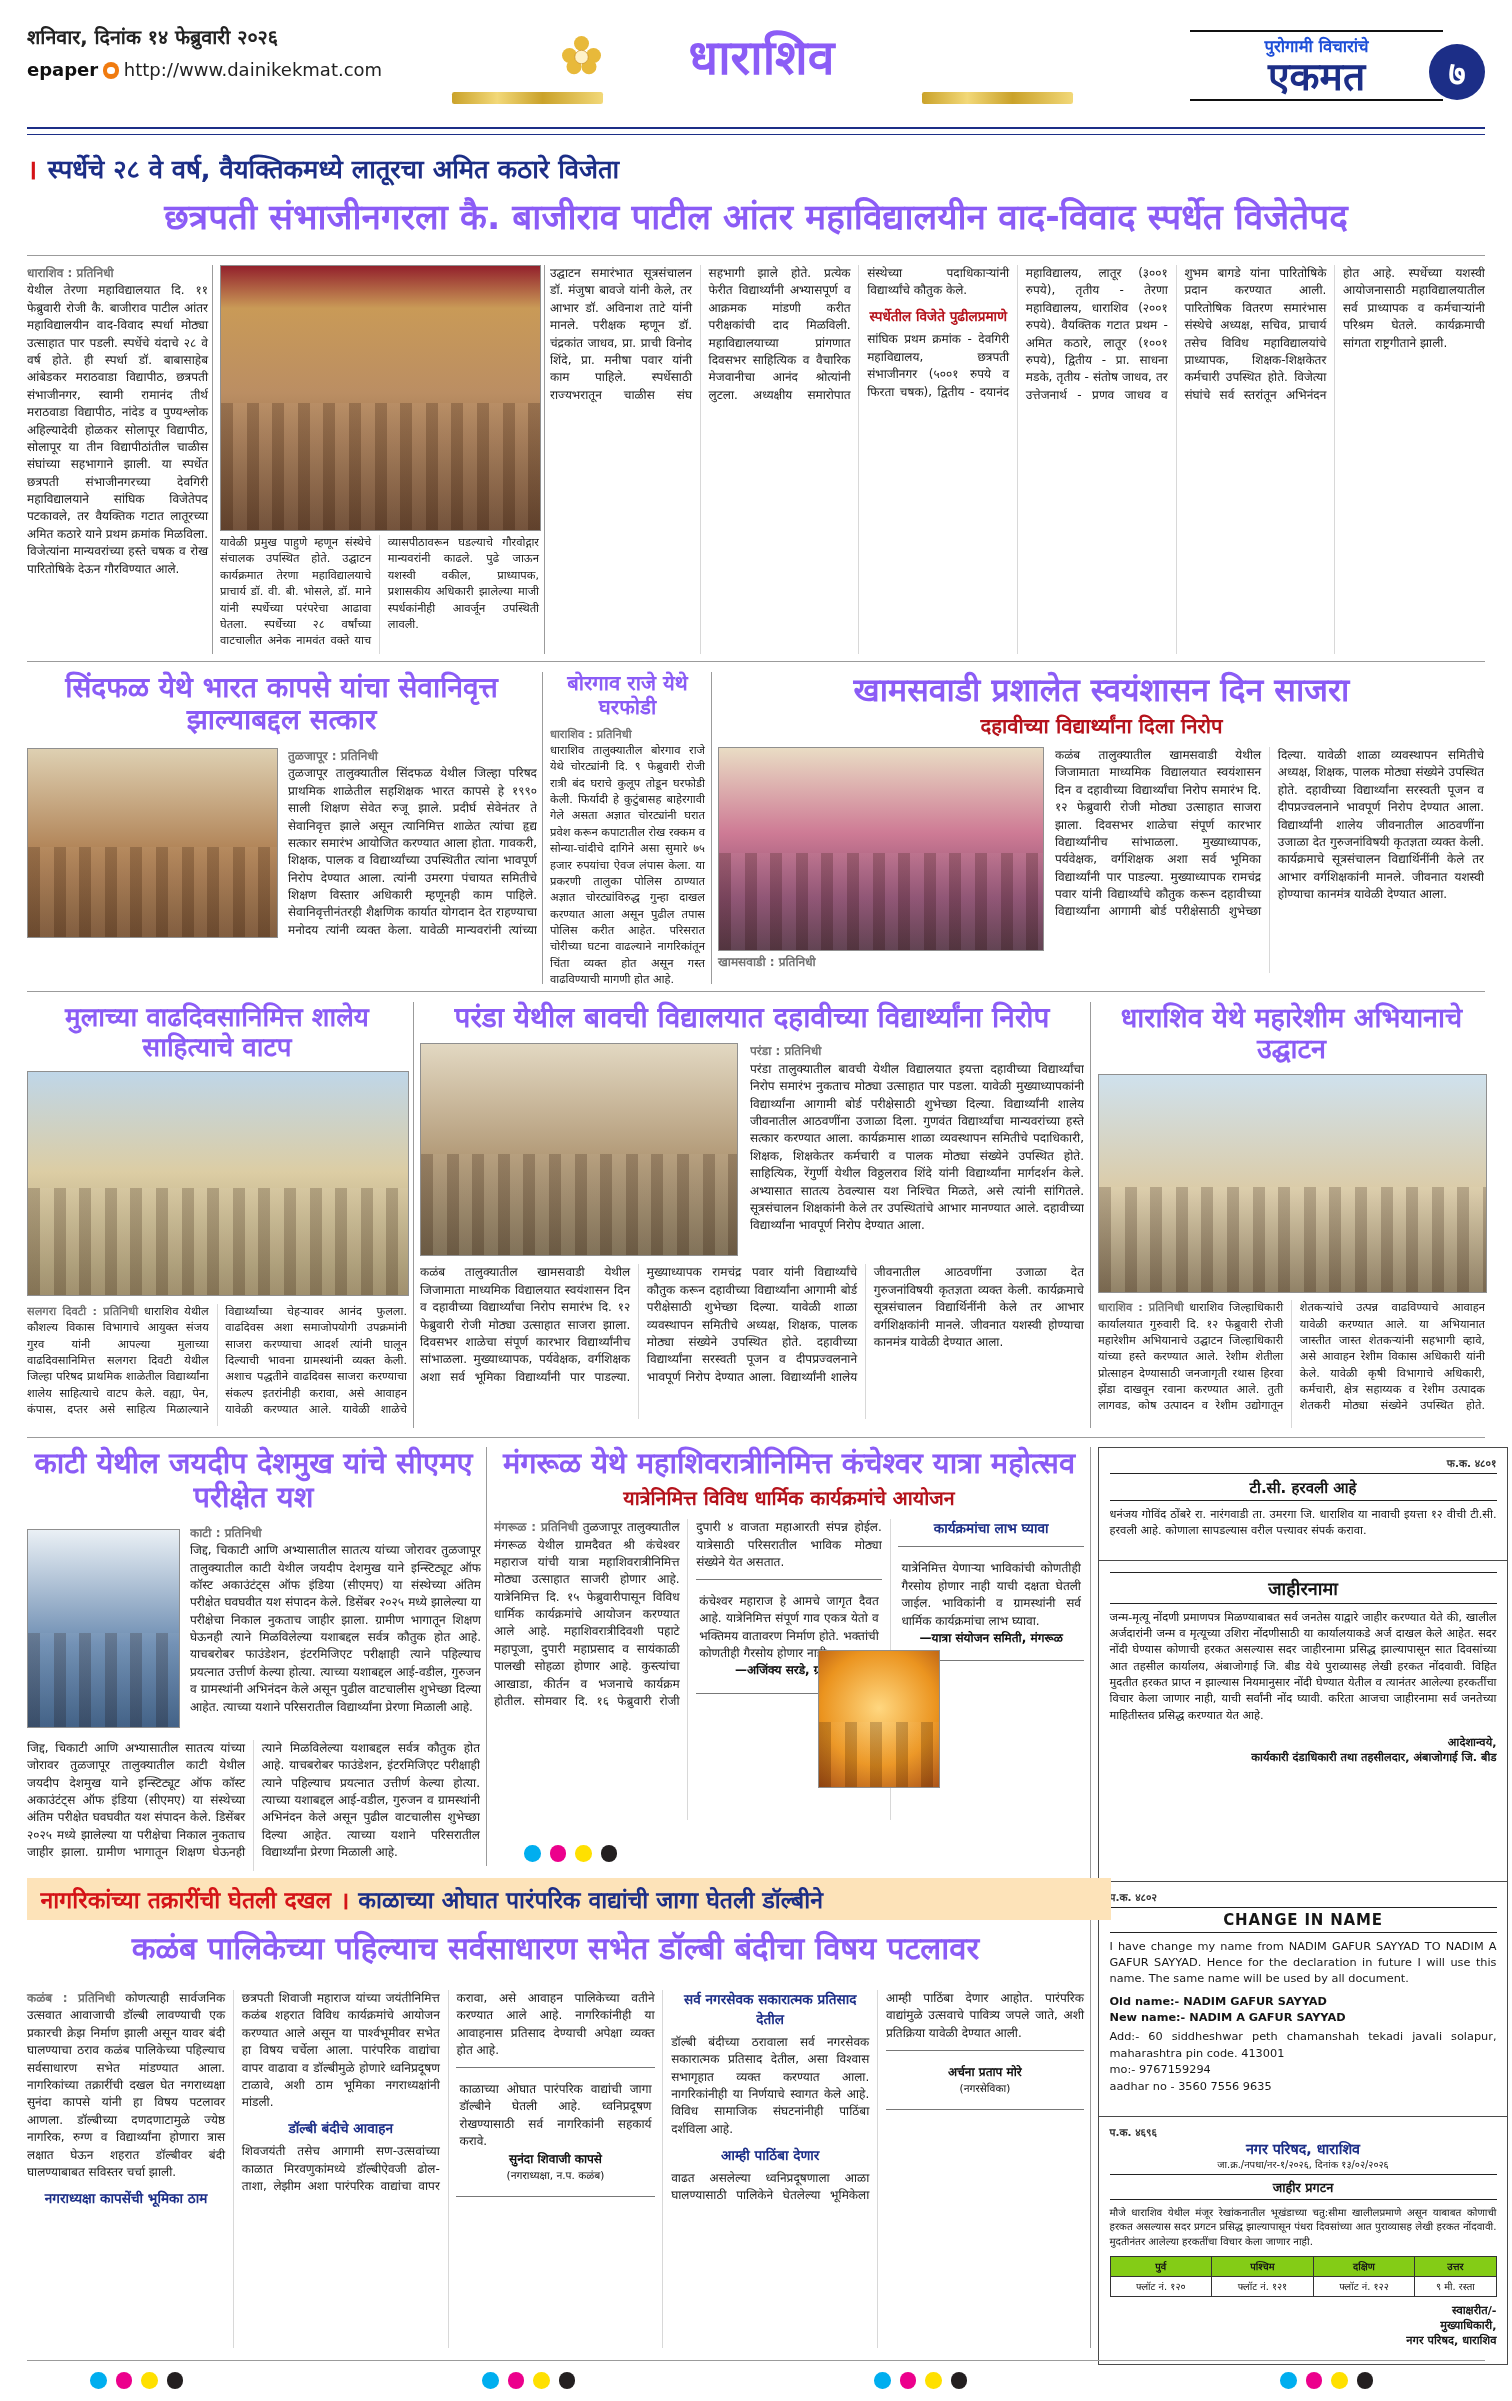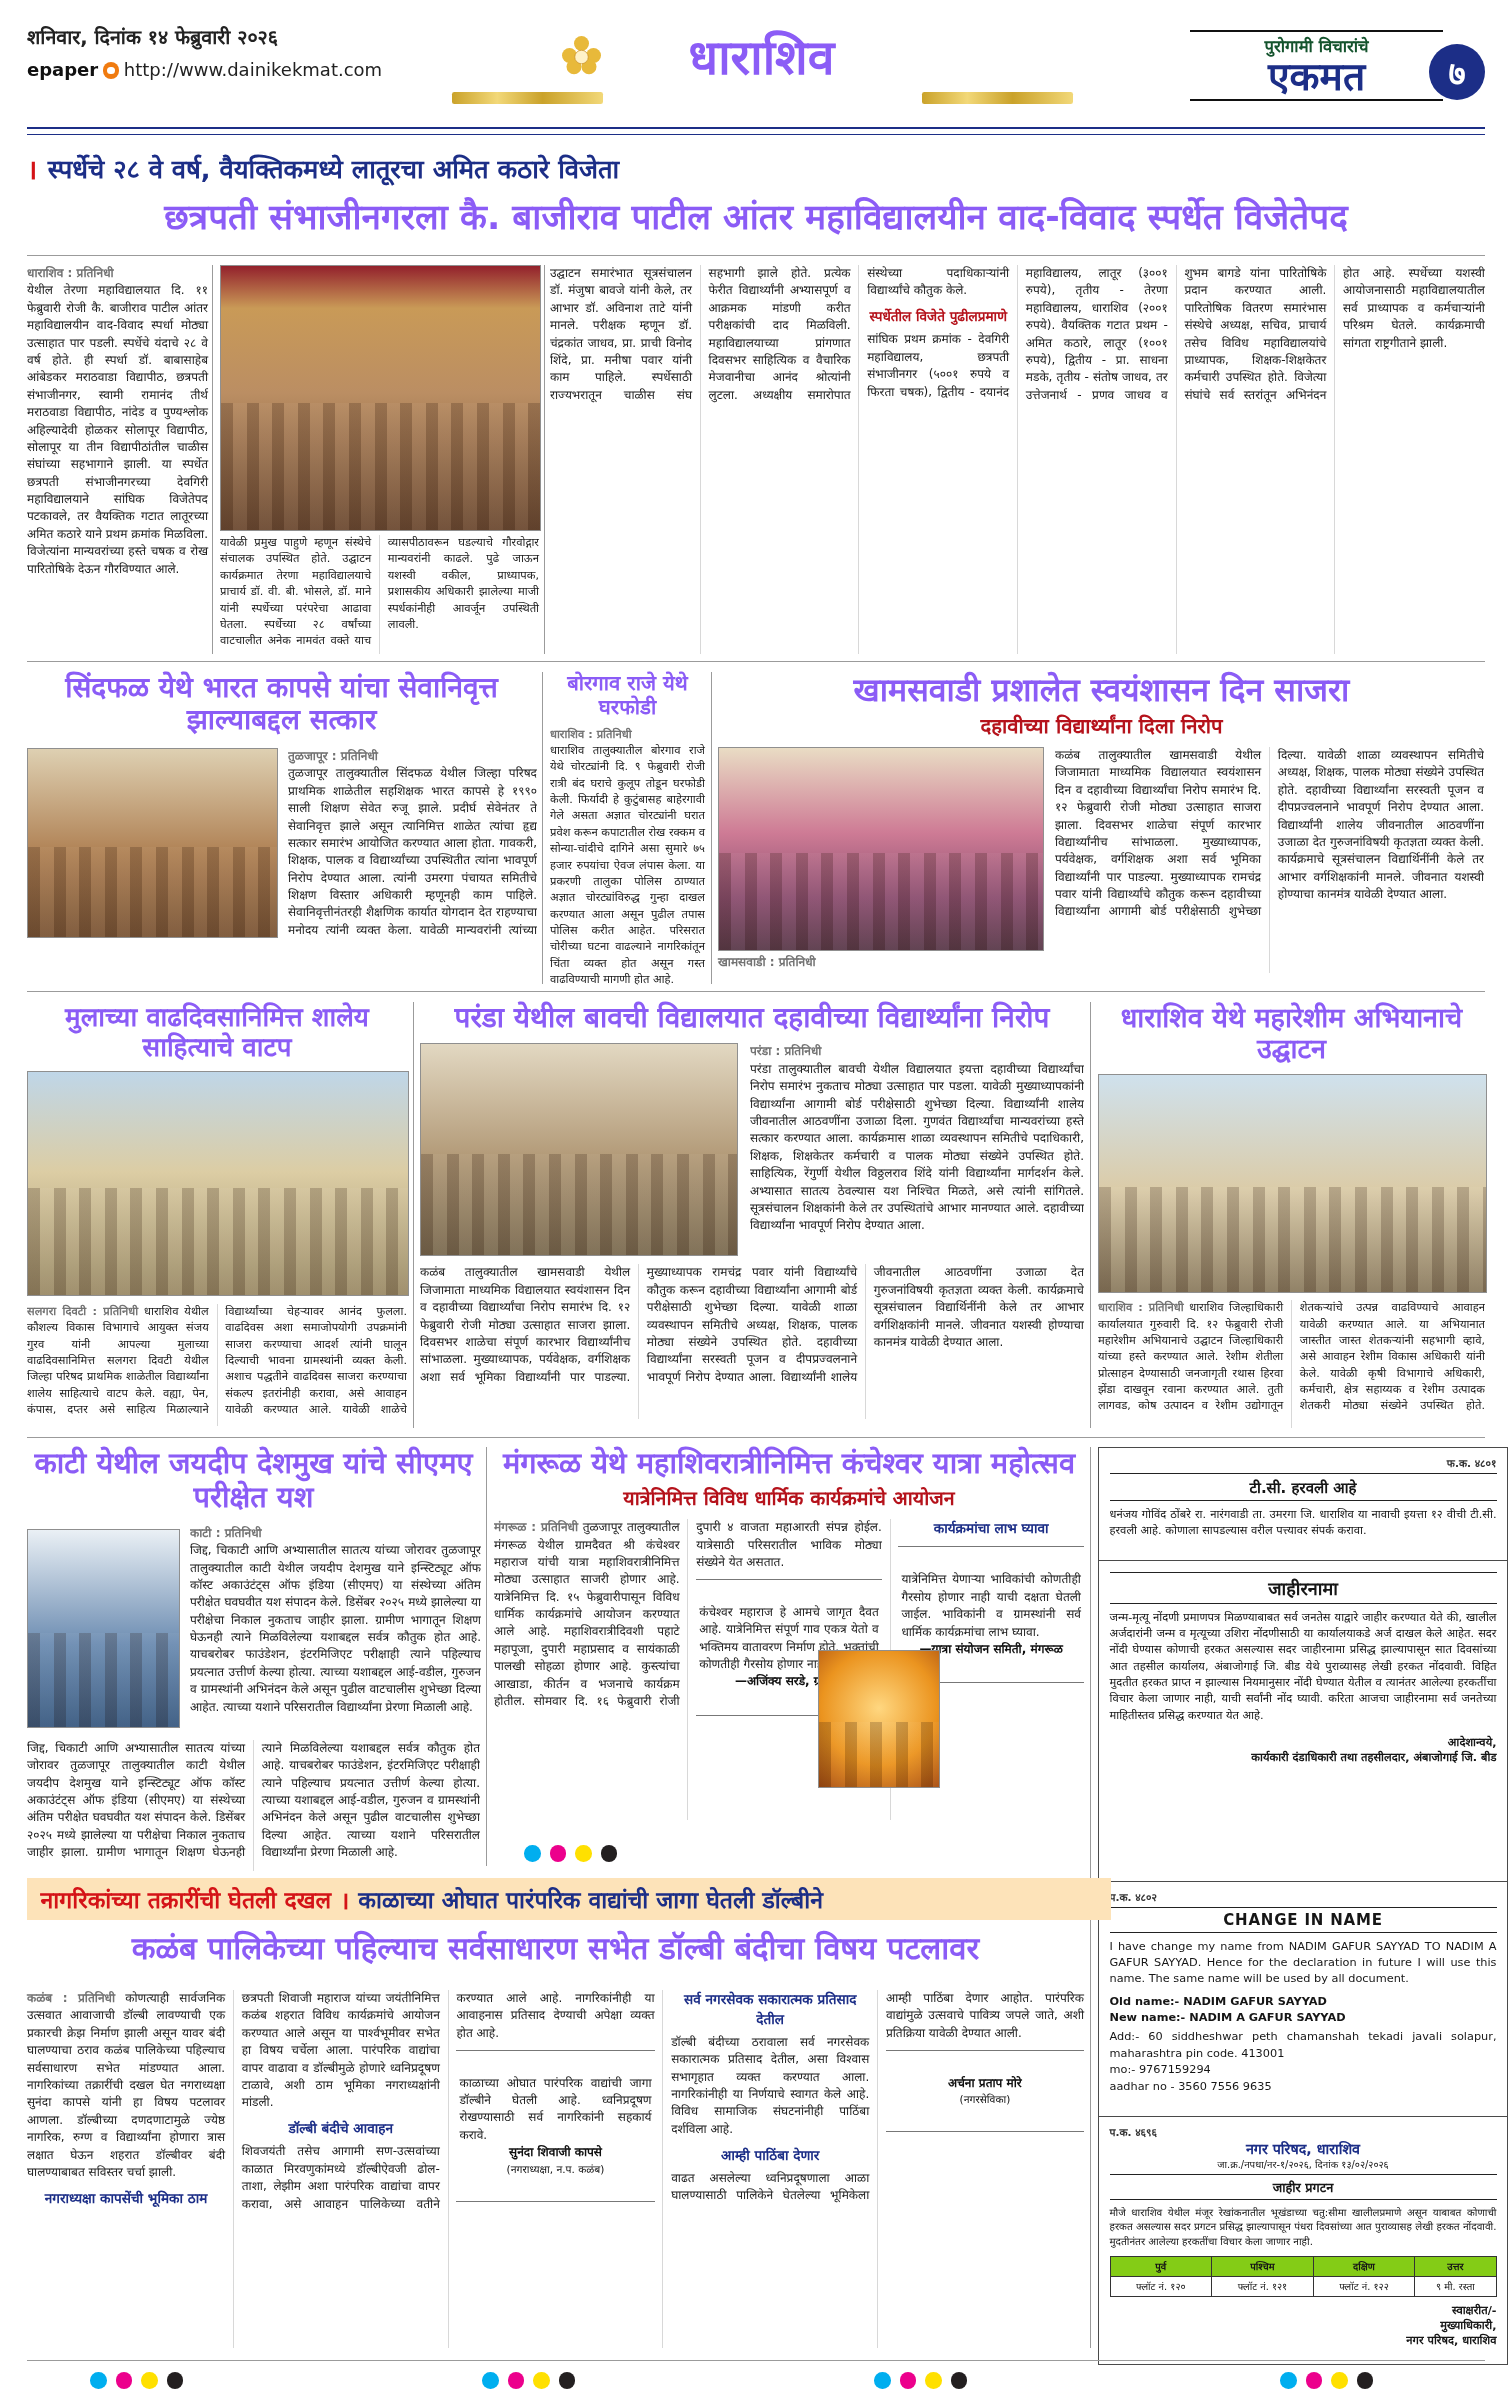--- a/index.html
+++ b/index.html
@@ -31,21 +31,21 @@
   .rule-v{border-left:0.8px solid #9b9b9b}
   .dbl-rule{border-top:2.3px solid #1c2e87;border-bottom:1.5px solid #1c2e87;height:5.3px}
   .gold{background:linear-gradient(90deg,#caa22a,#f2d878 30%,#caa22a 60%,#f2d878 100%);height:12px;border-radius:2.3px}
   .yellow-band{background:#ffdf00}
   .orange-band{background:#fde3b9}
   .notice{border:0.8px solid #4a4a4a;padding:7.5px 10.5px;background:#fff}
   .ntitle{text-align:center;font-weight:700;border-top:1.5px solid #222;border-bottom:1.5px solid #222;padding:3px 0;margin:3px 0 6px}
   .nno{font-size:10.5px;font-weight:700;color:#333}
   .nsmall{font-size:11.3px;line-height:1.45;text-align:justify}
   .sig{text-align:right;font-weight:700;font-size:11.3px;line-height:1.35}
-  .qbox{border-top:1.5px solid #777;border-bottom:1.5px solid #777;padding:24px 3px;margin:7.5px 0;break-inside:avoid}
+  .qbox{border-top:1.5px solid #777;border-bottom:1.5px solid #777;padding:13px 3px;margin:7.5px 0;break-inside:avoid}
   .qname{font-weight:700;text-align:center;color:#101010}
   .subh{font-weight:700;text-align:center;color:#1c2e87;margin:7.5px 0 4.5px;break-inside:avoid;font-size:13.6px}
   table.tnd{width:100%;border-collapse:collapse;font-size:9.8px;margin:6px 0}
   .tnd th,.tnd td{border:0.8px solid #333;padding:3px 1.5px;text-align:center;font-weight:400}
   .tnd th{font-weight:700;background:#84cc16}
   .dots{display:flex;gap:9px}
   .dot{width:16.6px;height:16.6px;border-radius:50%}
   .d-c{background:#00aeef}.d-m{background:#ec008c}.d-y{background:#ffe000}.d-k{background:#231f20}
   .circle-page{width:56px;height:56px;border-radius:50%;background:#1c2e87;color:#fff;display:flex;align-items:center;justify-content:center;font-size:33px;font-weight:700}
   .brandbox{border-top:2.3px solid #111;border-bottom:2.3px solid #111;text-align:center;padding:1.5px 13.6px}
@@ -68,21 +68,21 @@
       <circle cx="46" cy="30" r="10"></circle>
       <circle cx="20" cy="45" r="10"></circle>
       <circle cx="40" cy="45" r="10"></circle>
     </g>
   <circle cx="30" cy="32" r="9" fill="#fff2c8" stroke="#c9922a"></circle>
 </svg>
 <div class="a hl" style="left:611px;top:30px;width:301px;font-size:48px;text-align:center">धाराशिव</div>
 <div class="a gold" style="left:452px;top:92px;width:151px"></div>
 <div class="a gold" style="left:922px;top:92px;width:151px"></div>
 <div class="a brandbox" style="left:1190px;top:30px;width:226px">
-  <div style="font-size:16.6px;font-weight:700;color:#14532d">पुरोगामी विचारांचे</div>
+  <div style="font-size:16.6px;font-weight:700;color:#1d4ed8">पुरोगामी विचारांचे</div>
   <div style="font-size:39px;font-weight:700;color:#1c2e87;line-height:1.05">एकमत</div>
 </div>
 <div class="a circle-page" style="left:1429px;top:44px">
     <span>७</span>
   </div>
 <div class="a dbl-rule" style="left:27px;top:127px;width:1458px"></div>
 
 <div class="a" style="left:27px;top:145px;width:1458px;height:47px;display:flex;align-items:center;gap:10.5px">
   <span style="color:#d41317;font-weight:700;font-size:27px">।</span>
   <span style="color:#1c2e87;font-weight:700;font-size:25.6px">स्पर्धेचे २८ वे वर्ष, वैयक्तिकमध्ये लातूरचा अमित कठारे विजेता</span>

